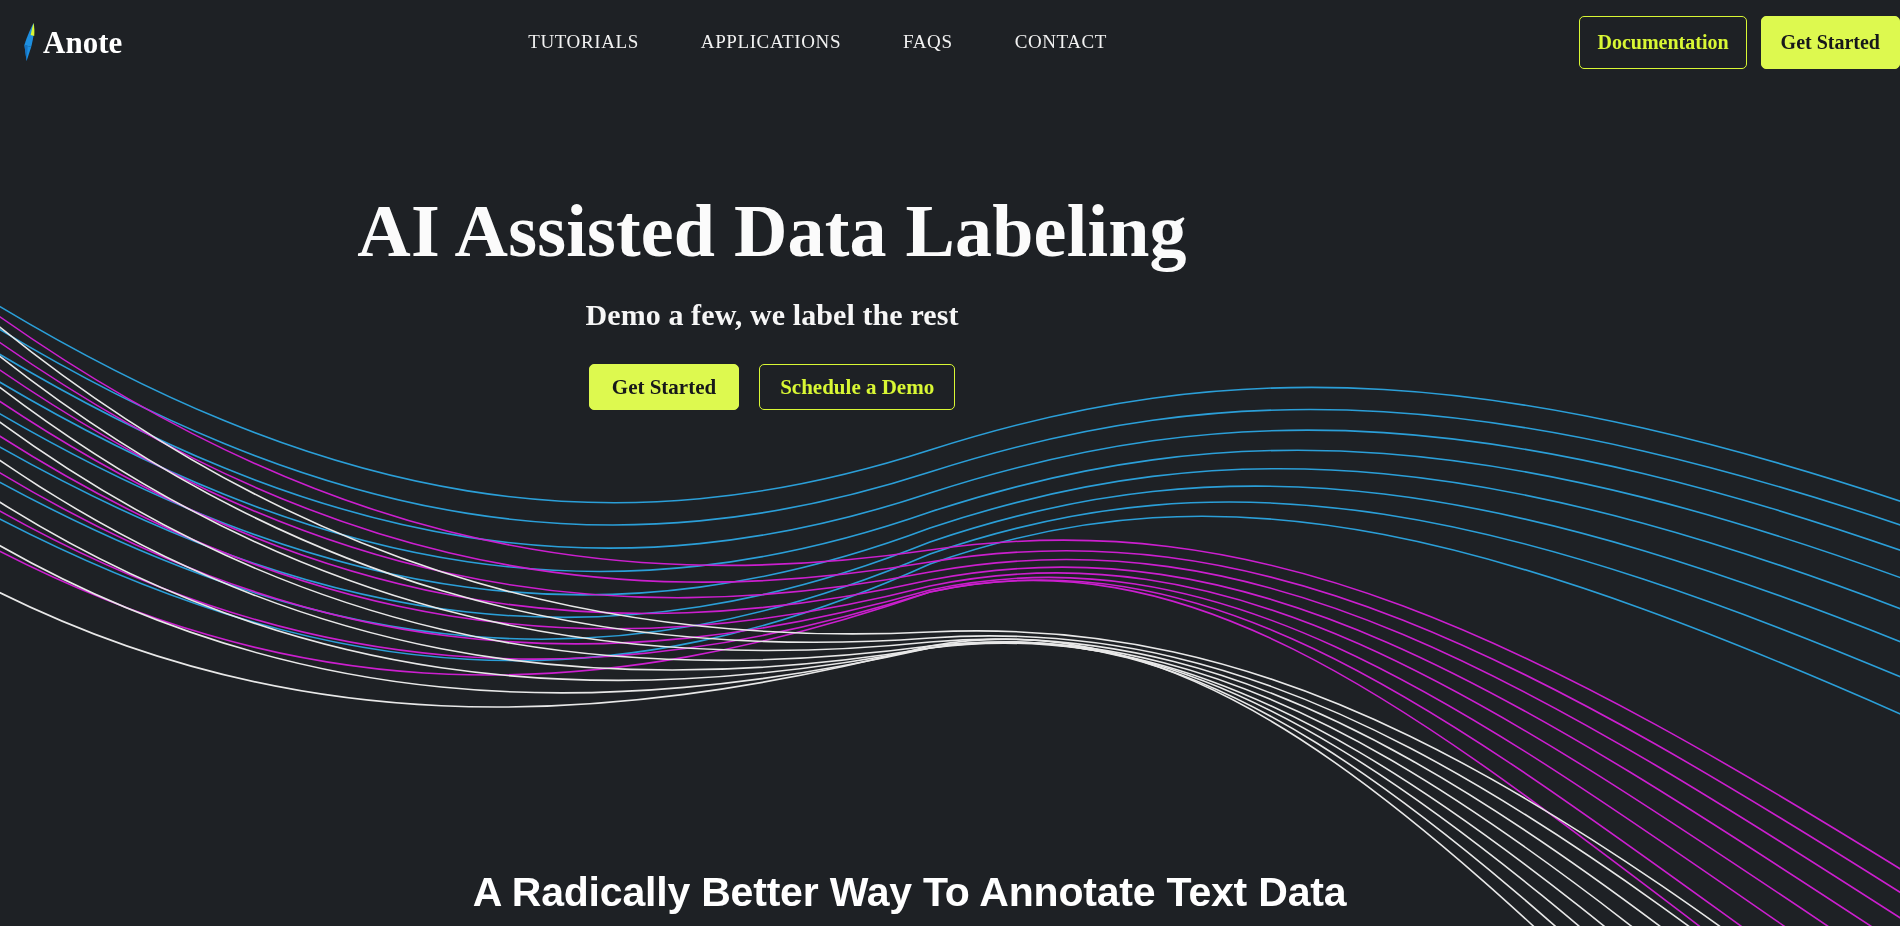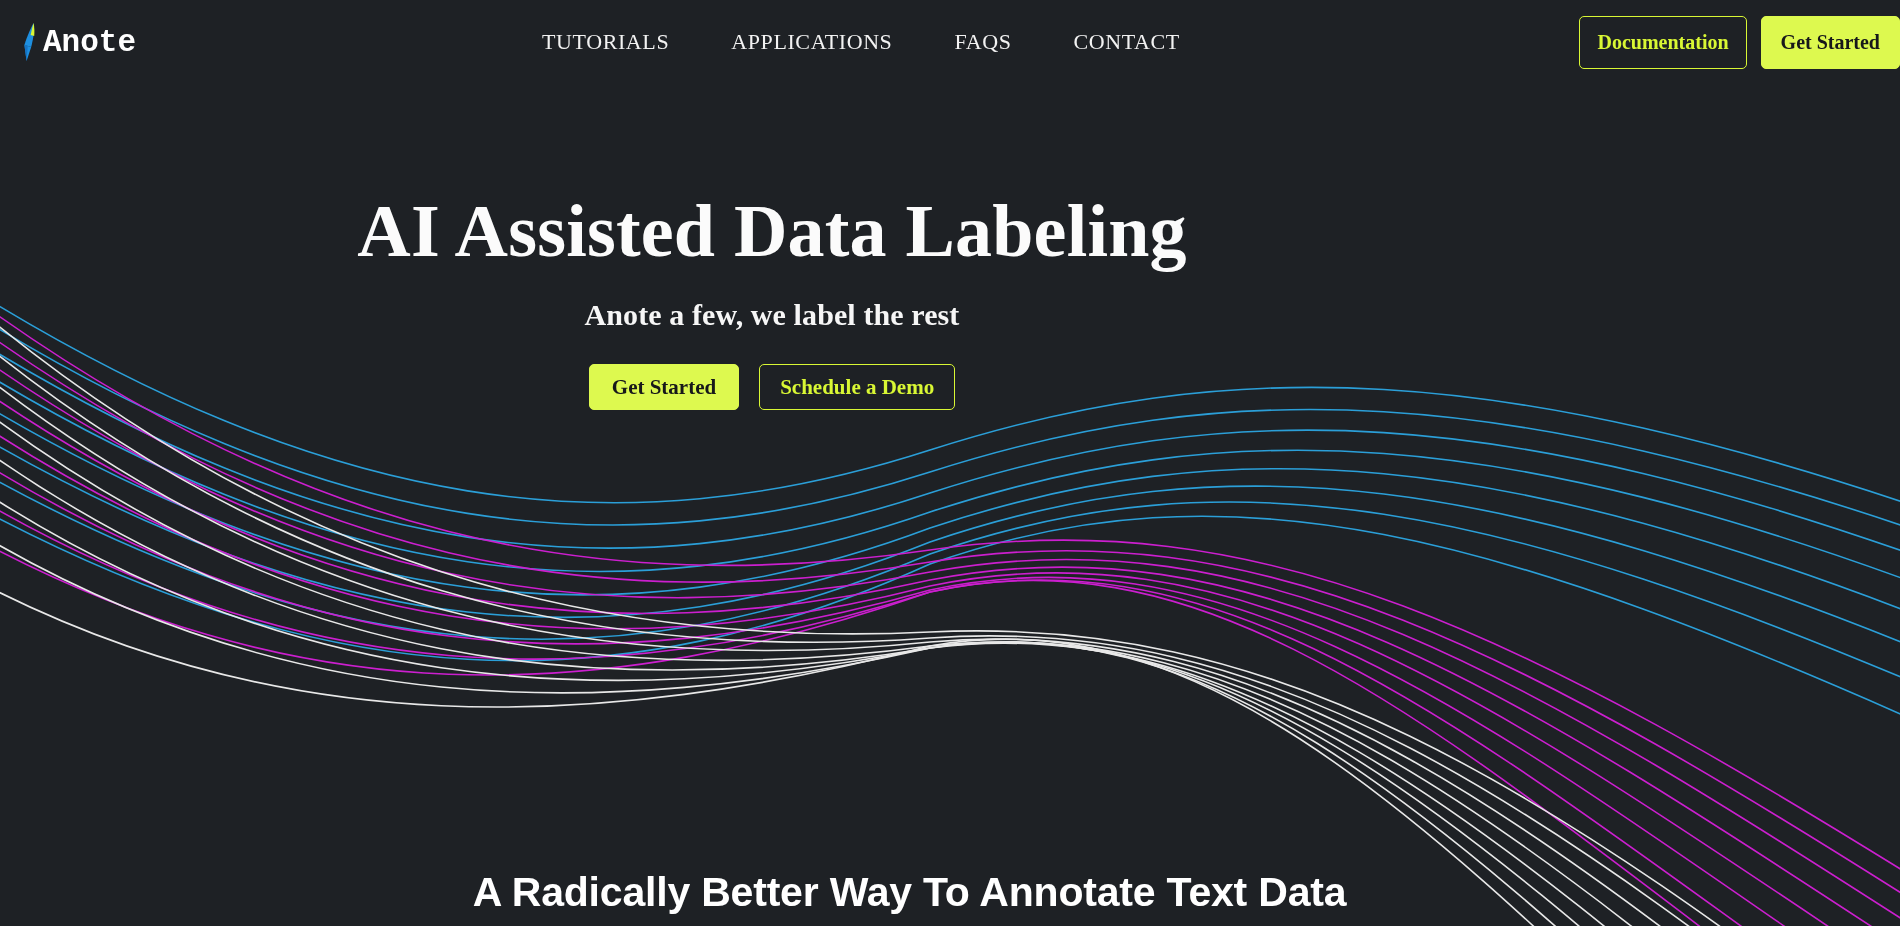--- a/index.html
+++ b/index.html
@@ -49,37 +49,37 @@
     text-decoration: none;
   }
   .brand-mark {
     width: 22px;
     height: 44px;
     display: block;
     flex: 0 0 auto;
     margin-right: 1px;
   }
   .brand-name {
-    font-family: Liberation Mono, monospace;
+    font-family: Liberation Serif, serif;
     font-weight: bold;
     font-size: 31px;
     color: #ffffff;
     letter-spacing: 0px;
     line-height: 1;
   }
 
   .nav-links {
     display: flex;
     align-items: center;
     gap: 62px;
     margin-left: 406px;
   }
   .nav-link {
     font-family: "Liberation Serif", serif;
-    font-size: 22px;
+    font-size: 19px;
     color: #f2f2f2;
     letter-spacing: 0.6px;
     text-decoration: none;
     cursor: pointer;
     white-space: nowrap;
   }
 
   .nav-actions {
     margin-left: auto;
     display: flex;
@@ -245,21 +245,21 @@
 
   <div class="nav-actions">
     <a class="btn btn-outline" href="#">Documentation</a>
     <a class="btn btn-solid" href="#">Get Started</a>
   </div>
 
 </nav>
 
 <section class="hero">
   <h1 class="hero-title">AI Assisted Data Labeling</h1>
-  <p class="hero-sub">Anote a few, we label the rest</p>
+  <p class="hero-sub">Demo a few, we label the rest</p>
   <div class="hero-ctas">
     <a class="btn btn-hero-solid" href="#">Get Started</a>
     <a class="btn btn-hero-outline" href="#">Schedule a Demo</a>
   </div>
 </section>
 
 <div class="section-head">
   <h2 class="section-title">A Radically Better Way To Annotate Text Data</h2>
 </div>
 

